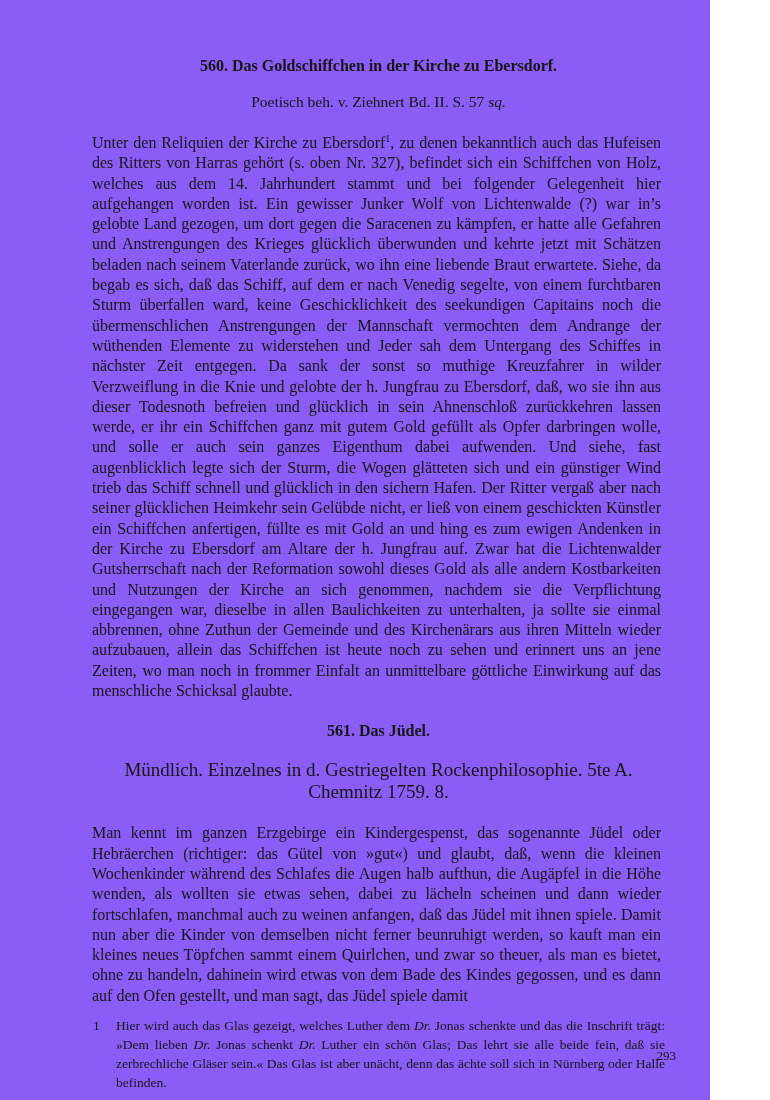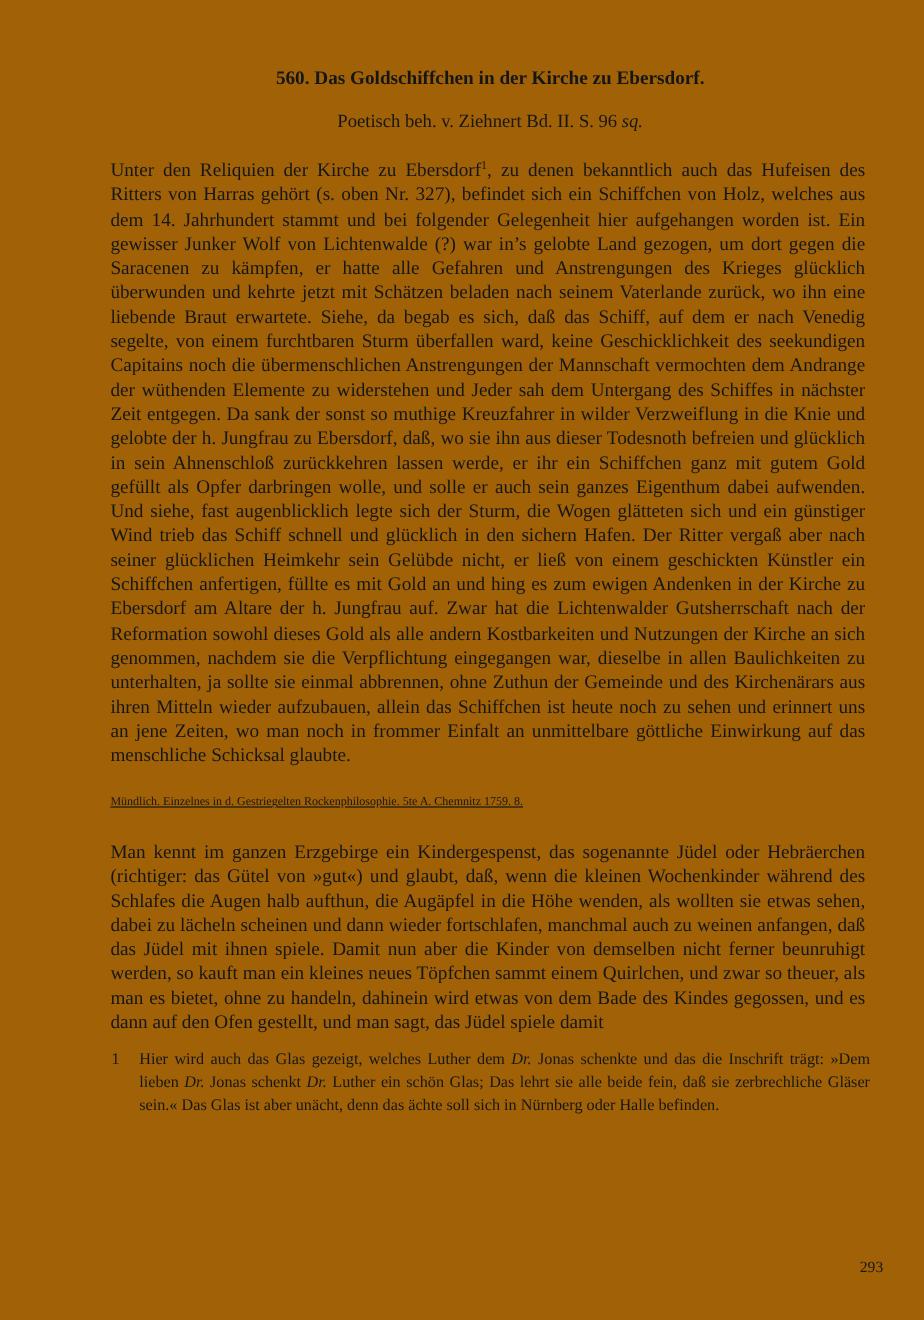--- a/index.html
+++ b/index.html
@@ -2,24 +2,24 @@
 <html lang="de"><head>
 <meta charset="utf-8">
 <style>
   html, body {
     margin: 0;
     padding: 0;
     background: #ffffff;
   }
   .page {
     position: relative;
-    width: 770px;
+    width: 710px;
     height: 1100px;
     box-sizing: border-box;
-    background: #a16207;
+    background: #8b5cf6;
     color: #161616;
     font-family: "Liberation Serif", "DejaVu Serif", serif;
     padding: 56px 45px 0 92px;
     overflow: hidden;
   }
   .entry-heading {
     font-size: 16px;
     line-height: 20px;
     font-weight: bold;
     text-align: center;
@@ -28,25 +28,24 @@
   .entry-heading.second {
     margin-top: 20px;
   }
   .source-line {
     font-size: 15.5px;
     line-height: 21px;
     text-align: center;
     margin: 15px 0 0 0;
   }
   .source-block {
-    font-size: 10px;
+    font-size: 19px;
     line-height: 21.5px;
-    text-align: left;
+    text-align: center;
     margin: 18px 0 0 0;
-    text-decoration: underline;
   }
   .source-block .src-line {
     display: block;
   }
   .body-text {
     font-size: 16px;
     line-height: 20.3px;
     text-align: justify;
     margin: 21px 4px 0 0;
   }
@@ -80,24 +79,25 @@
     line-height: 15px;
   }
 </style>
 </head>
 <body>
 
 <div class="page">
 
   <h1 class="entry-heading">560. Das Goldschiffchen in der Kirche zu Ebersdorf.</h1>
 
-  <p class="source-line"><span>Poetisch beh. v. Ziehnert Bd. II. S. 96 </span><span class="italic">sq.</span></p>
+  <p class="source-line"><span>Poetisch beh. v. Ziehnert Bd. II. S. 57 </span><span class="italic">sq.</span></p>
 
   <p class="body-text"><span>Unter den Reliquien der Kirche zu Ebersdorf</span><sup class="fnref">1</sup><span>, zu denen bekanntlich auch das Hufeisen des Ritters von Harras gehört (s. oben Nr. 327), befindet sich ein Schiffchen von Holz, welches aus dem 14. Jahrhundert stammt und bei folgender Gelegenheit hier aufgehangen worden ist. Ein gewisser Junker Wolf von Lichtenwalde (?) war in’s gelobte Land gezogen, um dort gegen die Saracenen zu kämpfen, er hatte alle Gefahren und Anstrengungen des Krieges glücklich überwunden und kehrte jetzt mit Schätzen beladen nach seinem Vaterlande zurück, wo ihn eine liebende Braut erwartete. Siehe, da begab es sich, daß das Schiff, auf dem er nach Venedig segelte, von einem furchtbaren Sturm überfallen ward, keine Geschicklichkeit des seekundigen Capitains noch die übermenschlichen Anstrengungen der Mannschaft vermochten dem Andrange der wüthenden Elemente zu widerstehen und Jeder sah dem Untergang des Schiffes in nächster Zeit entgegen. Da sank der sonst so muthige Kreuzfahrer in wilder Verzweiflung in die Knie und gelobte der h. Jungfrau zu Ebersdorf, daß, wo sie ihn aus dieser Todesnoth befreien und glücklich in sein Ahnenschloß zurückkehren lassen werde, er ihr ein Schiffchen ganz mit gutem Gold gefüllt als Opfer darbringen wolle, und solle er auch sein ganzes Eigenthum dabei aufwenden. Und siehe, fast augenblicklich legte sich der Sturm, die Wogen glätteten sich und ein günstiger Wind trieb das Schiff schnell und glücklich in den sichern Hafen. Der Ritter vergaß aber nach seiner glücklichen Heimkehr sein Gelübde nicht, er ließ von einem geschickten Künstler ein Schiffchen anfertigen, füllte es mit Gold an und hing es zum ewigen Andenken in der Kirche zu Ebersdorf am Altare der h. Jungfrau auf. Zwar hat die Lichtenwalder Gutsherrschaft nach der Reformation sowohl dieses Gold als alle andern Kostbarkeiten und Nutzungen der Kirche an sich genommen, nachdem sie die Verpflichtung eingegangen war, dieselbe in allen Baulichkeiten zu unterhalten, ja sollte sie einmal abbrennen, ohne Zuthun der Gemeinde und des Kirchenärars aus ihren Mitteln wieder aufzubauen, allein das Schiffchen ist heute noch zu sehen und erinnert uns an jene Zeiten, wo man noch in frommer Einfalt an unmittelbare göttliche Einwirkung auf das menschliche Schicksal glaubte.</span></p>
 
+  <h2 class="entry-heading second">561. Das Jüdel.</h2>
 
   <p class="source-block">
     <span class="src-line">Mündlich. Einzelnes in d. Gestriegelten Rockenphilosophie. 5te A. Chemnitz 1759. 8.</span>
   </p>
 
   <p class="body-text">Man kennt im ganzen Erzgebirge ein Kindergespenst, das sogenannte Jüdel oder Hebräerchen (richtiger: das Gütel von »gut«) und glaubt, daß, wenn die kleinen Wochenkinder während des Schlafes die Augen halb aufthun, die Augäpfel in die Höhe wenden, als wollten sie etwas sehen, dabei zu lächeln scheinen und dann wieder fortschlafen, manchmal auch zu weinen anfangen, daß das Jüdel mit ihnen spiele. Damit nun aber die Kinder von demselben nicht ferner beunruhigt werden, so kauft man ein kleines neues Töpfchen sammt einem Quirlchen, und zwar so theuer, als man es bietet, ohne zu handeln, dahinein wird etwas von dem Bade des Kindes gegossen, und es dann auf den Ofen gestellt, und man sagt, das Jüdel spiele damit</p>
 
   <div class="footnote">
     <span class="fn-marker">1</span>
     <span class="fn-text"><span>Hier wird auch das Glas gezeigt, welches Luther dem </span><span class="italic">Dr.</span><span> Jonas schenkte und das die Inschrift trägt: »Dem lieben </span><span class="italic">Dr.</span><span> Jonas schenkt </span><span class="italic">Dr.</span><span> Luther ein schön Glas; Das lehrt sie alle beide fein, daß sie zerbrechliche Gläser sein.« Das Glas ist aber unächt, denn das ächte soll sich in Nürnberg oder Halle befinden.</span></span>

